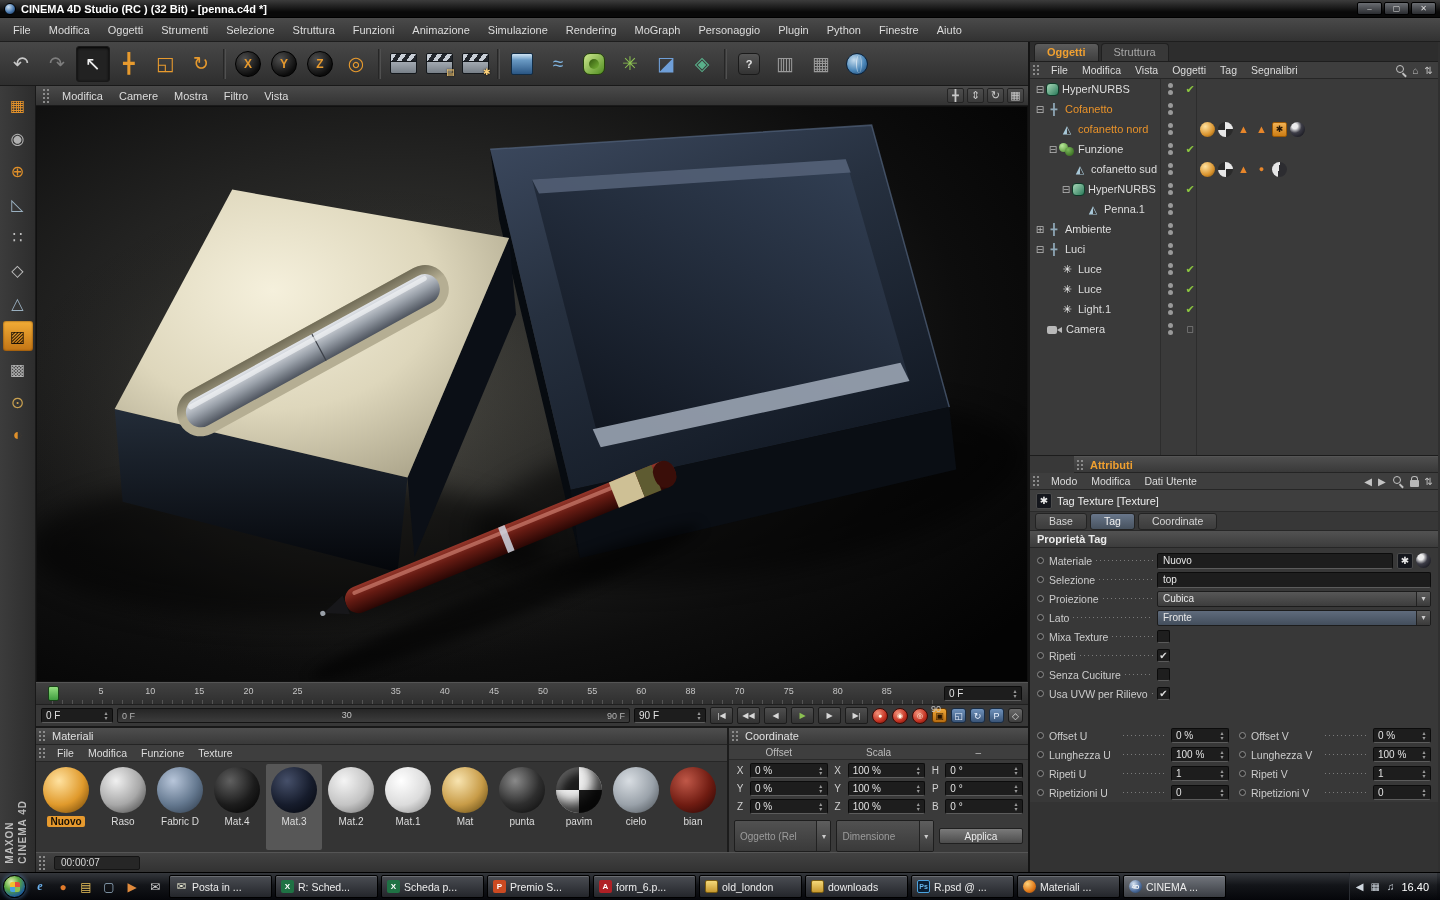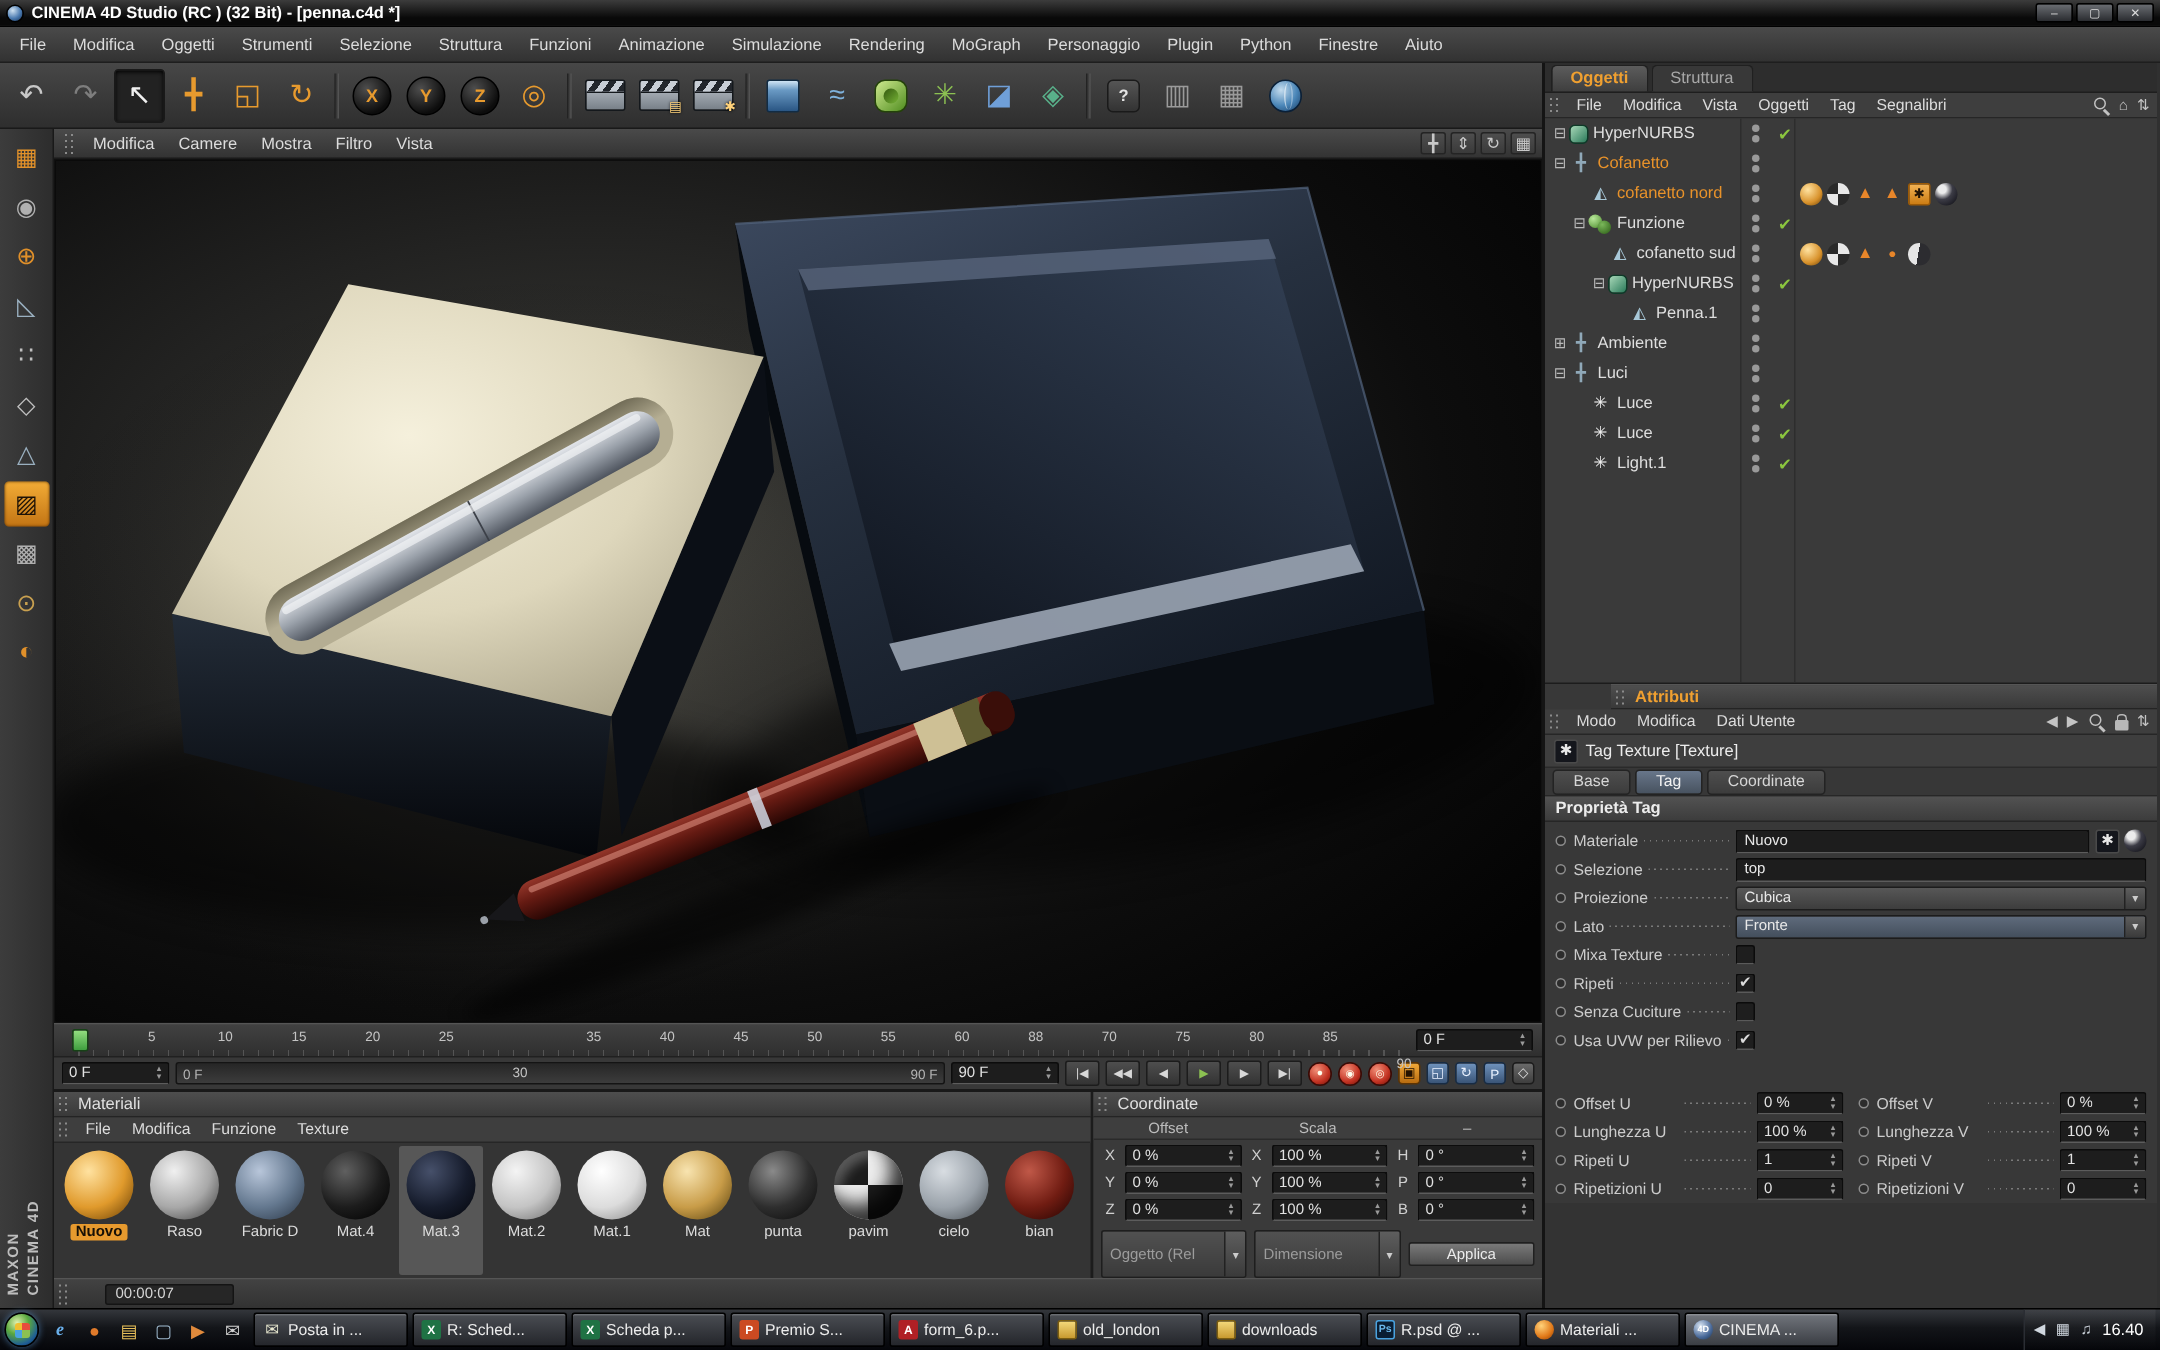--- a/index.html
+++ b/index.html
@@ -142,21 +142,21 @@
   .axlbl{color:#d0d0d0;font-size:10px;text-align:center;}
   .coordbtns{display:flex;gap:5px;padding:3px 5px 0 5px;align-items:center;}
   .dd-btn{flex:1.1;height:32px;background:linear-gradient(#515151,#3a3a3a);border:1px solid #1e1e1e;border-radius:2px;
     color:#9c9c9c;font-size:10px;display:flex;align-items:center;justify-content:space-between;padding-left:5px;overflow:hidden;}
   .applica{flex:1;height:16px;background:linear-gradient(#7a7a7a,#4c4c4c);border:1px solid #202020;border-radius:2px;
     color:#ececec;font-size:10px;display:flex;align-items:center;justify-content:center;}
 
   .statusbar{height:20px;background:linear-gradient(#424242,#323232);border-top:1px solid #555;
     display:flex;align-items:center;flex:none;}
   .timefield{min-width:86px;height:14px;background:#262626;border:1px solid #141414;border-radius:2px;
-    color:#d6d6d6;font-size:10px;display:flex;align-items:center;padding:0 6px;margin-left:20px;}
+    color:#d6d6d6;font-size:10px;display:flex;align-items:center;padding:0 6px;margin-left:4px;}
 
   
   .omtabs{height:20px;background:#2d2d2d;display:flex;align-items:flex-end;padding:2px 4px 0 4px;gap:2px;flex:none;
     border-bottom:1px solid #1e1e1e;}
   .omtab{padding:2px 12px 3px 12px;border-radius:4px 4px 0 0;color:#a8a8a8;background:#383838;
     border:1px solid #202020;border-bottom:none;font-size:11px;}
   .omtab.active{background:linear-gradient(#5c5c5c,#3e3e3e);color:#f0a030;font-weight:bold;}
   .ricons{margin-left:auto;display:flex;align-items:center;gap:6px;padding-right:5px;color:#c4c4c4;font-size:10px;}
   .mag{width:12px;height:12px;position:relative;display:inline-block;}
   .mag::before{content:"";position:absolute;left:1px;top:1px;width:6px;height:6px;border:1.5px solid #c2c2c2;border-radius:50%;}
@@ -941,20 +941,33 @@
               <span class="ic-g" style="color: rgb(240, 240, 240);">✳</span>
               <span class="tr-label">Light.1</span>
             </div>
             <span class="tr-dots">
               <i></i>
               <i></i>
             </span>
             <span class="tr-check">✔</span>
             <span class="tr-tags"></span>
           </div>
+          <div class="tree-row">
+            <div class="tr-left" style="padding-left: 4px;">
+              <span class="tr-exp-sp"></span>
+              <span class="ic-camera"></span>
+              <span class="tr-label">Camera</span>
+            </div>
+            <span class="tr-dots">
+              <i></i>
+              <i></i>
+            </span>
+            <span class="tr-check cam">◻</span>
+            <span class="tr-tags"></span>
+          </div>
         </div>
 
       <div class="ptitle attrT">
         <span class="grip"></span>
         <span class="amber">Attributi</span>
       </div>
       <div class="pmenus">
         <span class="grip"></span>
         <span id="attr-menus" style="display:flex;">
             <span class="menu-item">Modo</span>

